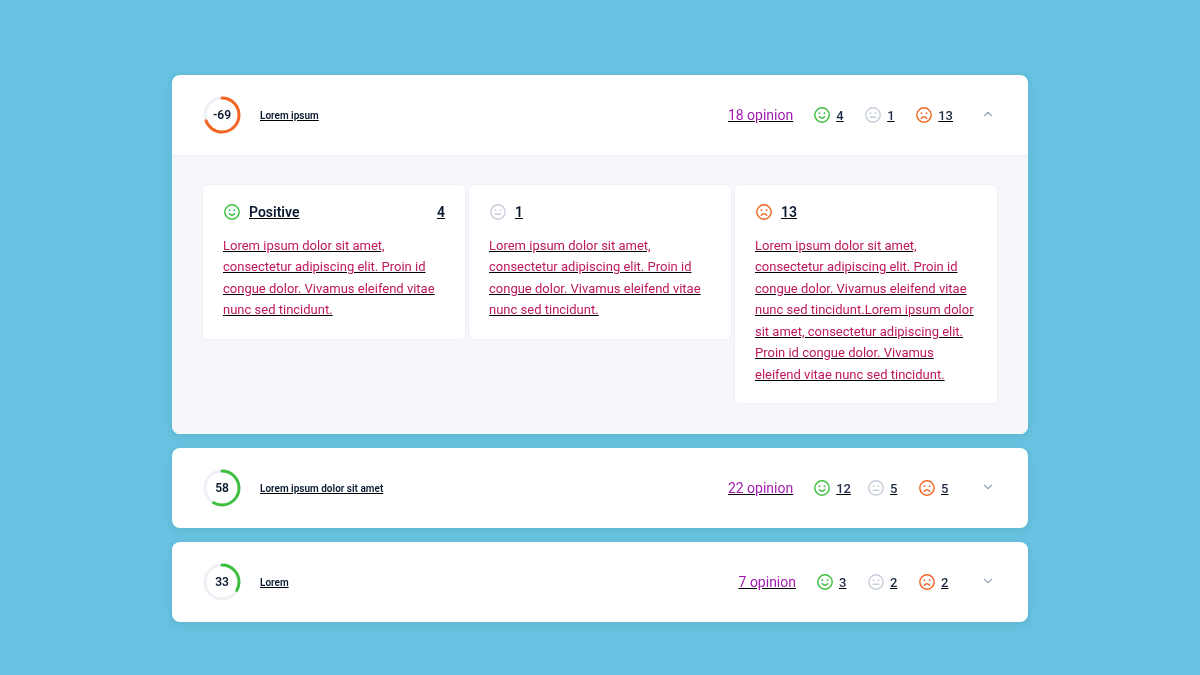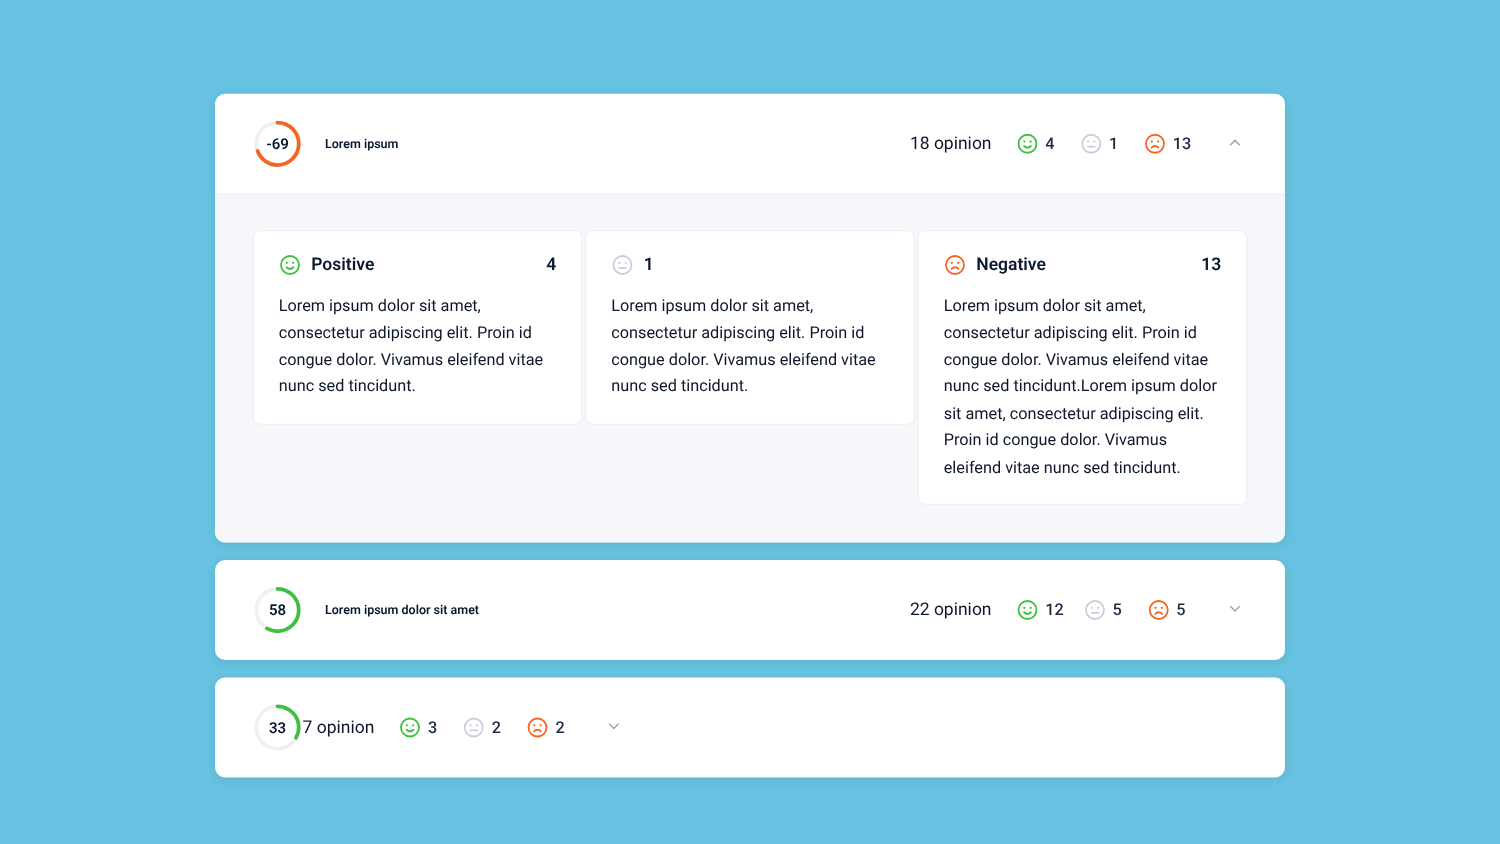--- a/index.html
+++ b/index.html
@@ -5,21 +5,21 @@
     * { box-sizing: border-box; margin: 0; padding: 0; }
     body {
       font-family: -apple-system, BlinkMacSystemFont, "Segoe UI", Roboto, sans-serif;
       background: #66c2e0;
       display: flex;
       justify-content: center;
       align-items: flex-start;
       padding: 75px 0;
       min-height: 675px;
     }
-    .container { width: 856px; }
+    .container { width: 856px; text-decoration: underline; }
     .card {
       background: #fff;
       border-radius: 8px;
       box-shadow: 0 2px 8px rgba(0,0,0,0.08);
       margin-bottom: 14px;
       overflow: hidden;
     }
     .card-header {
       display: flex;
       align-items: center;
@@ -34,21 +34,21 @@
     .score-text {
       position: absolute; top: 0; left: 0; right: 0; bottom: 0;
       display: flex; align-items: center; justify-content: center;
       font-size: 12px; font-weight: 600; color: #0a1930;
     }
     .title {
       font-size: 10px; font-weight: 600; color: #0a1930;
       margin-left: 18px; flex: 1;
     }
     .opinion-count {
-      font-size: 14px; color: #0f172a; margin-right: 20px;
+      font-size: 14px; color: #a21caf; margin-right: 20px;
     }
     .sent-summary {
       display: flex; align-items: center; gap: 16px; margin-right: 25px;
     }
     .sent-item { display: flex; align-items: center; gap: 5px; }
     .sent-item .face-icon { width: 18px; height: 18px; }
     .sent-item .count { font-size: 13px; color: #1f2a44; font-weight: 500; min-width: 12px; }
     .chevron {
       width: 20px; height: 20px; display: flex; align-items: center; justify-content: center;
       color: #9aa5b8; cursor: pointer;
@@ -66,21 +66,21 @@
       border: 1px solid #edf0f5;
       border-radius: 6px;
       padding: 18px 20px;
     }
     .detail-head {
       display: flex; align-items: center; margin-bottom: 14px;
     }
     .detail-head .face-icon { width: 18px; height: 18px; margin-right: 8px; }
     .detail-label { font-size: 14px; font-weight: 600; color: #0a1930; flex: 1; }
     .detail-count { font-size: 14px; font-weight: 600; color: #0a1930; }
-    .detail-body { font-size: 13px; line-height: 1.65; color: #0f172a; }
+    .detail-body { font-size: 13px; line-height: 1.65; color: #be185d; }
     .face-icon { display: inline-block; }
   </style>
 </head>
 <body>
 
 <div class="container" id="root">
     <div class="card">
       <div class="card-header">
         <div class="score-ring"><svg width="40" height="40">
             <circle cx="20" cy="20" r="17" stroke="#eef0f5" stroke-width="3" fill="none"></circle>
@@ -150,21 +150,20 @@
           <div class="detail-body">Lorem ipsum dolor sit amet, consectetur adipiscing elit. Proin id congue dolor. Vivamus eleifend vitae nunc sed tincidunt.</div>
         </div>
         <div class="detail-card">
           <div class="detail-head">
             <span class="face-icon"><svg viewBox="0 0 20 20" width="18" height="18">
                 <circle cx="10" cy="10" r="8" stroke="#f26522" stroke-width="1.6" fill="none"></circle>
                 <circle cx="7.2" cy="8" r="1" fill="#f26522"></circle>
                 <circle cx="12.8" cy="8" r="1" fill="#f26522"></circle>
                 <path d="M7 13.5 Q10 10.5 13 13.5" stroke="#f26522" stroke-width="1.6" fill="none" stroke-linecap="round"></path>
               </svg></span>
-            <span class="detail-label">Negative</span>
             <span class="detail-count">13</span>
           </div>
           <div class="detail-body">Lorem ipsum dolor sit amet, consectetur adipiscing elit. Proin id congue dolor. Vivamus eleifend vitae nunc sed tincidunt.Lorem ipsum dolor sit amet, consectetur adipiscing elit. Proin id congue dolor. Vivamus eleifend vitae nunc sed tincidunt.</div>
         </div>
       </div>
     </div>
     <div class="card">
       <div class="card-header">
         <div class="score-ring"><svg width="40" height="40">
             <circle cx="20" cy="20" r="17" stroke="#eef0f5" stroke-width="3" fill="none"></circle>
@@ -207,20 +206,21 @@
             </svg></span>
         </div>
       </div>
     </div>
     <div class="card">
       <div class="card-header">
         <div class="score-ring"><svg width="40" height="40">
             <circle cx="20" cy="20" r="17" stroke="#eef0f5" stroke-width="3" fill="none"></circle>
             <circle cx="20" cy="20" r="17" stroke="#3fbf3f" stroke-width="3" fill="none" stroke-dasharray="35.24866957327748 106.81415022205297" stroke-linecap="round"></circle>
           </svg><div class="score-text">33</div></div>
+        <div class="title">Lorem</div>
         <div class="opinion-count">7 opinion</div>
         <div class="sent-summary">
           <div class="sent-item">
             <span class="face-icon"><svg viewBox="0 0 20 20" width="18" height="18">
                 <circle cx="10" cy="10" r="8" stroke="#3fbf3f" stroke-width="1.6" fill="none"></circle>
                 <circle cx="7.2" cy="8" r="1" fill="#3fbf3f"></circle>
                 <circle cx="12.8" cy="8" r="1" fill="#3fbf3f"></circle>
                 <path d="M7 12 Q10 15 13 12" stroke="#3fbf3f" stroke-width="1.6" fill="none" stroke-linecap="round"></path>
               </svg></span>
             <span class="count">3</span>

